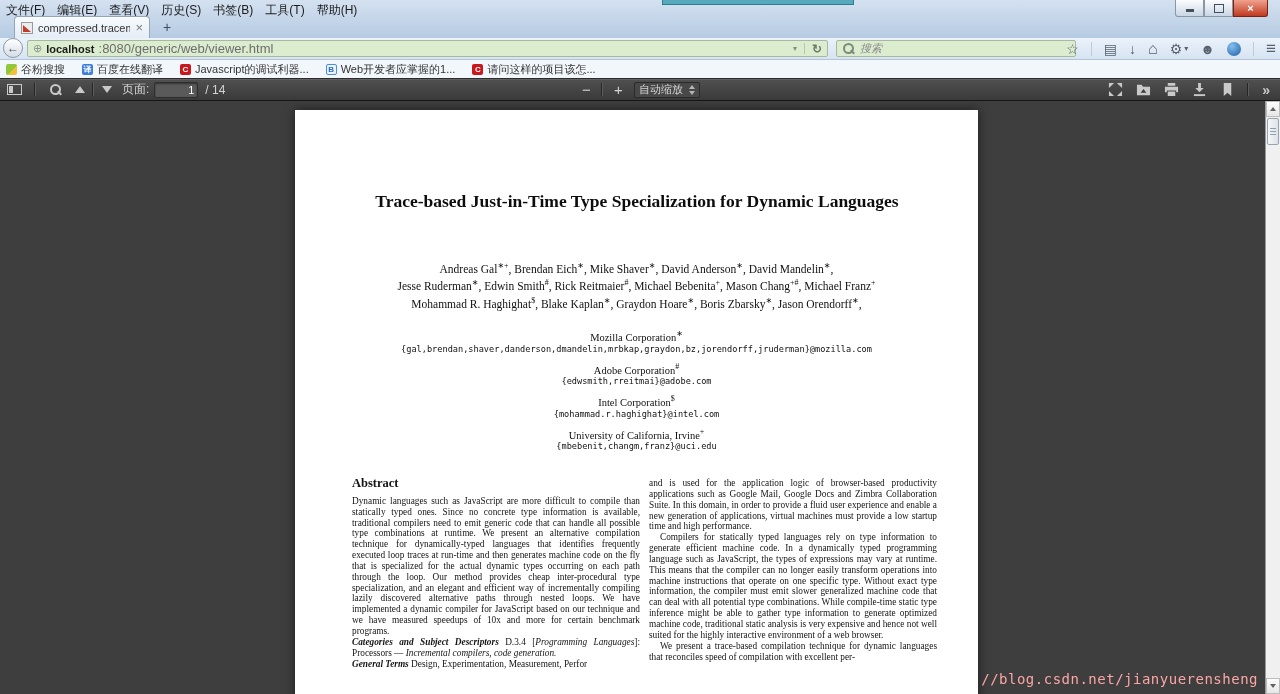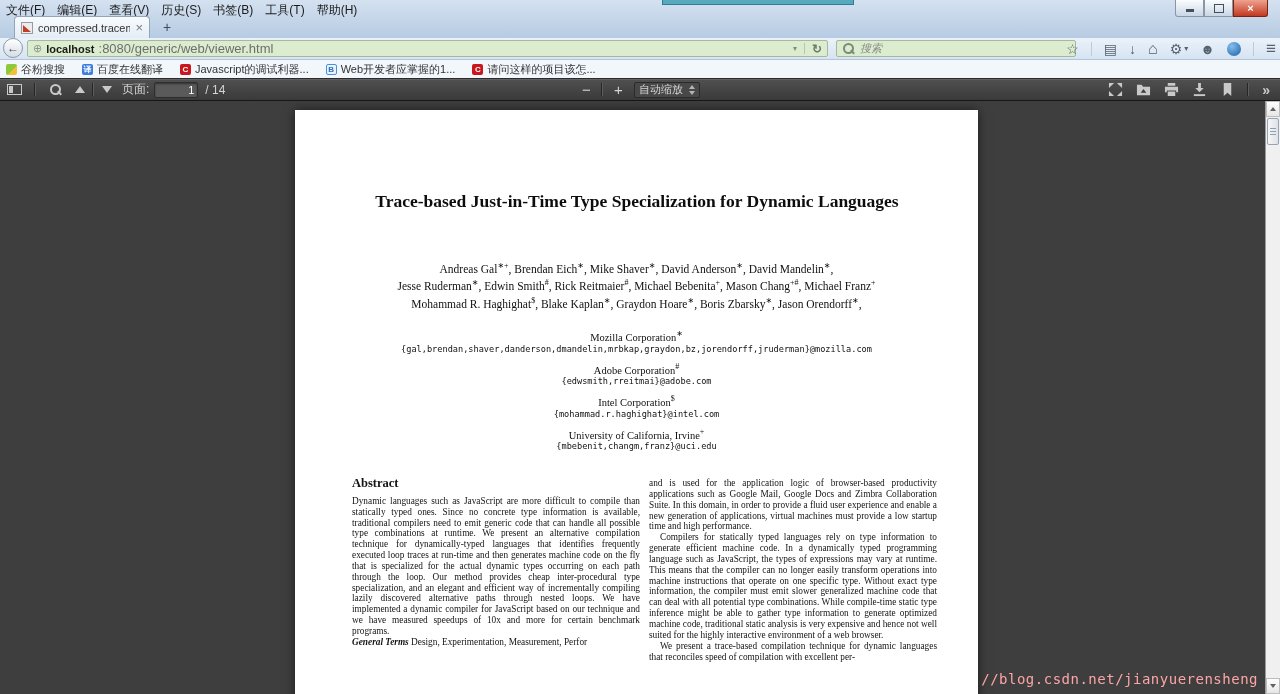--- a/index.html
+++ b/index.html
@@ -336,20 +336,21 @@
           </div>
           <div class="affil">
             <div class="affil-name">University of California, Irvine<sup>+</sup></div>
             <div class="affil-email">{mbebenit,changm,franz}@uci.edu</div>
           </div>
         </div>
       <div class="columns">
         <div class="col">
           <div class="abs-head">Abstract</div>
           <p>Dynamic languages such as JavaScript are more difficult to compile than statically typed ones. Since no concrete type information is available, traditional compilers need to emit generic code that can handle all possible type combinations at runtime. We present an alternative compilation technique for dynamically-typed languages that identifies frequently executed loop traces at run-time and then generates machine code on the fly that is specialized for the actual dynamic types occurring on each path through the loop. Our method provides cheap inter-procedural type specialization, and an elegant and efficient way of incrementally compiling lazily discovered alternative paths through nested loops. We have implemented a dynamic compiler for JavaScript based on our technique and we have measured speedups of 10x and more for certain benchmark programs.</p>
+          <p class="cat"><span class="seg-bi">Categories and Subject Descriptors</span><span class="seg-n">  D.3.4 [</span><span class="seg-i">Programming Languages</span><span class="seg-n">]: Processors — </span><span class="seg-i">Incremental compilers, code generation.</span></p>
           <p class="cat"><span class="seg-bi">General Terms</span><span class="seg-n">  Design, Experimentation, Measurement, Perfor</span></p>
         </div>
         <div class="col">
             <p class="">and is used for the application logic of browser-based productivity applications such as Google Mail, Google Docs and Zimbra Collaboration Suite. In this domain, in order to provide a fluid user experience and enable a new generation of applications, virtual machines must provide a low startup time and high performance.</p>
             <p class="indent">Compilers for statically typed languages rely on type information to generate efficient machine code. In a dynamically typed programming language such as JavaScript, the types of expressions may vary at runtime. This means that the compiler can no longer easily transform operations into machine instructions that operate on one specific type. Without exact type information, the compiler must emit slower generalized machine code that can deal with all potential type combinations. While compile-time static type inference might be able to gather type information to generate optimized machine code, traditional static analysis is very expensive and hence not well suited for the highly interactive environment of a web browser.</p>
             <p class="indent">We present a trace-based compilation technique for dynamic languages that reconciles speed of compilation with excellent per-</p>
           </div>
       </div>
     </div>
     <div class="watermark">//blog.csdn.net/jianyuerensheng</div>

